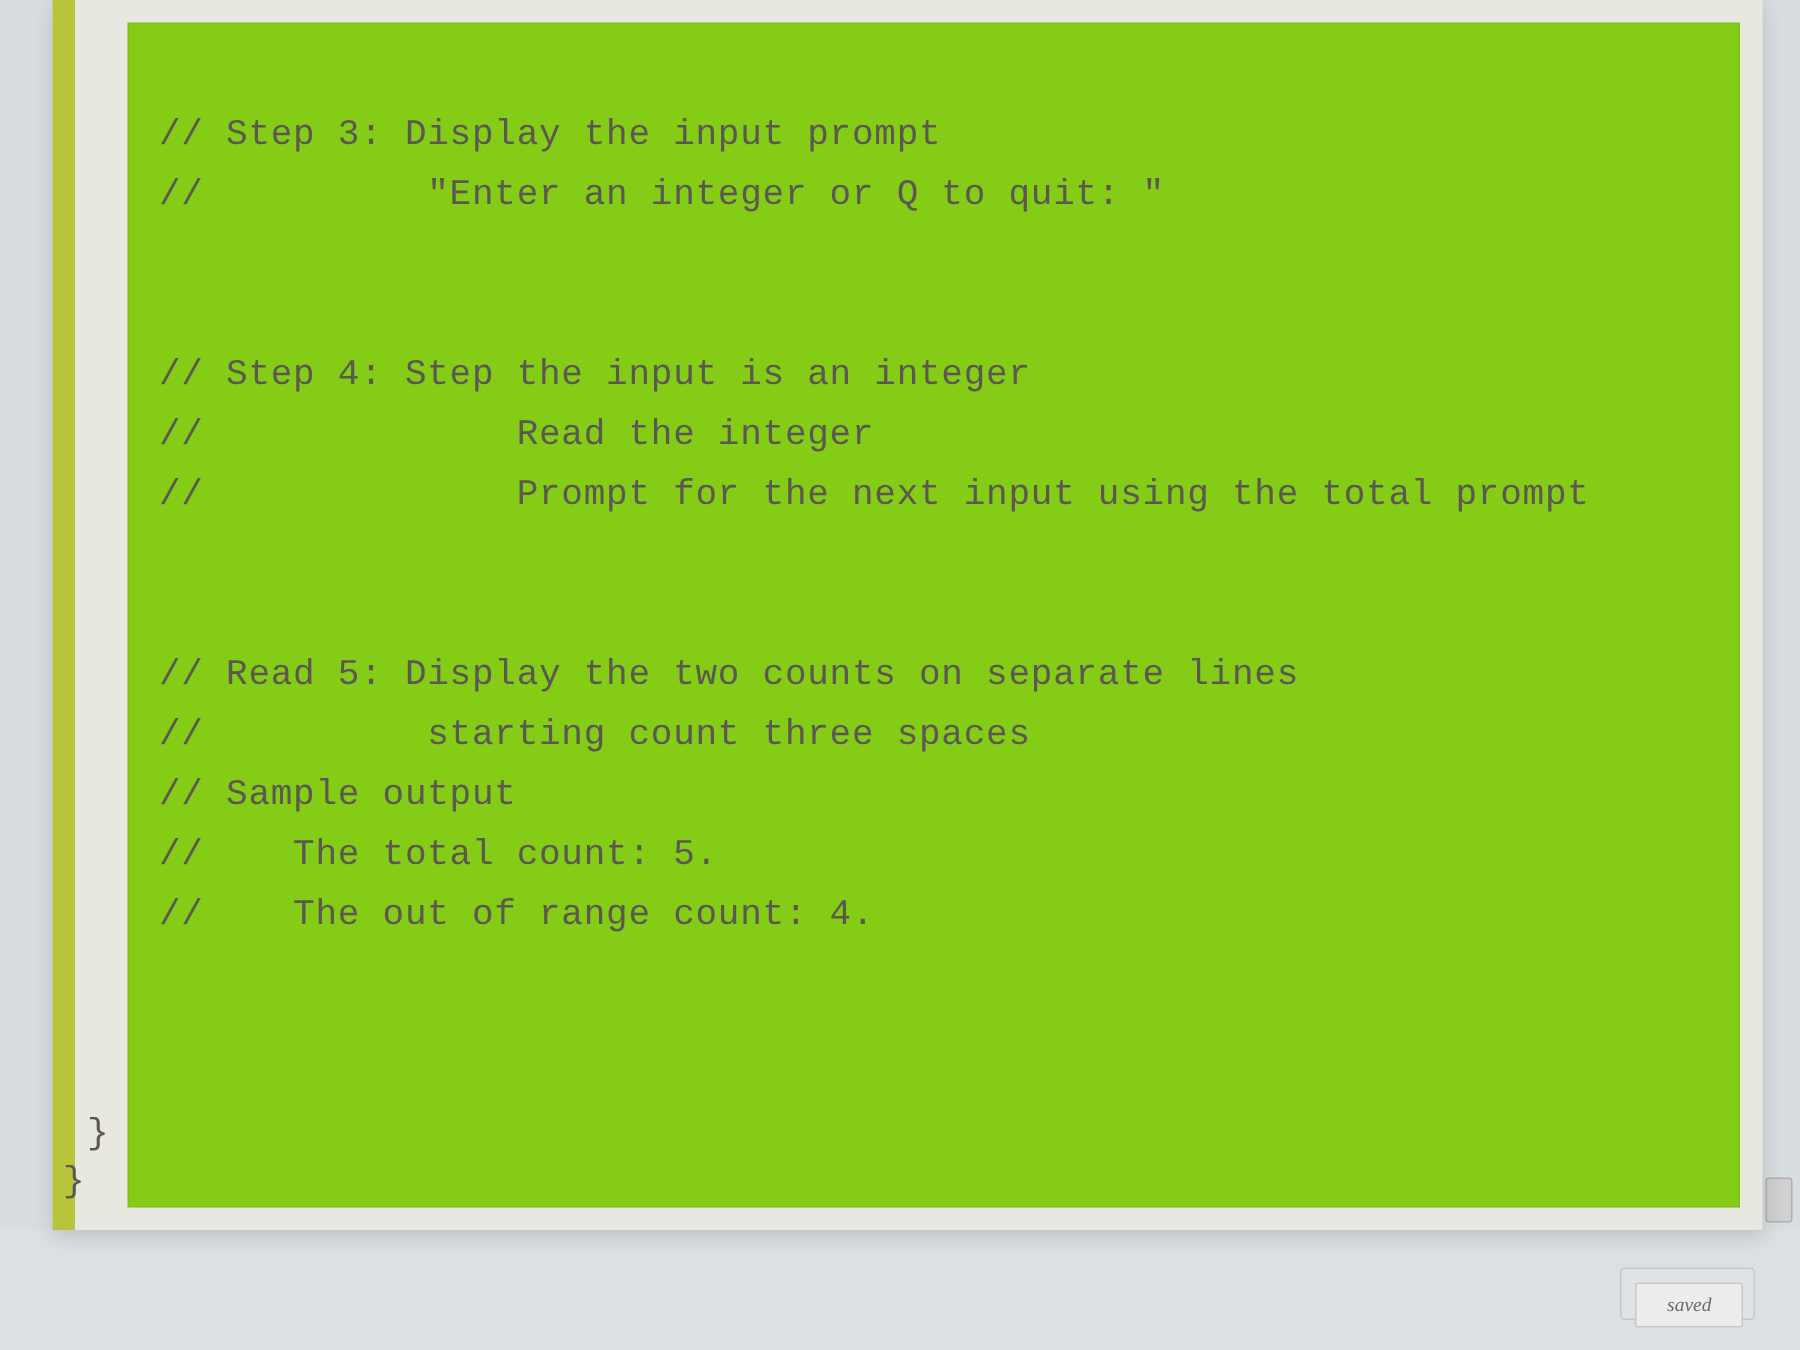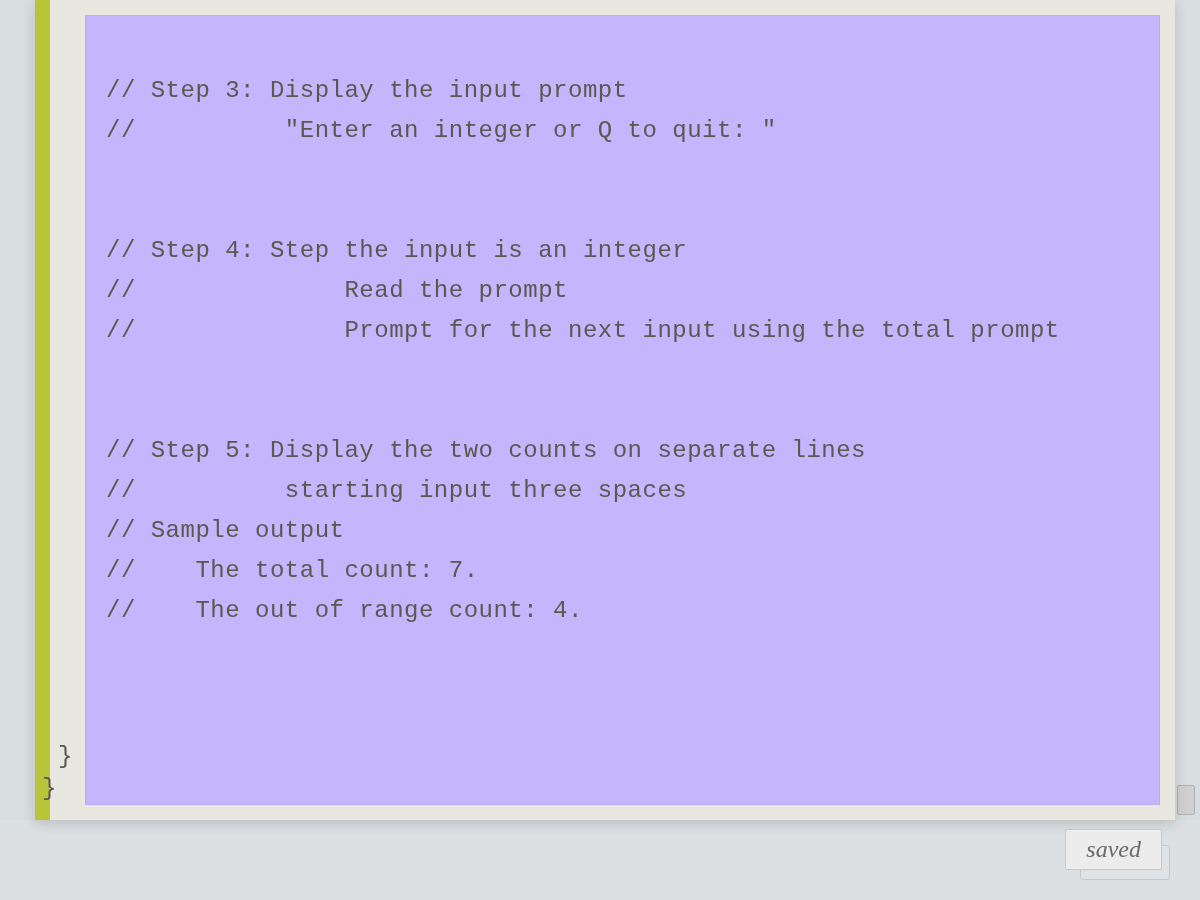--- a/index.html
+++ b/index.html
@@ -24,21 +24,21 @@
       background: #e8e8e0;
       border-left: 15px solid #b8c43a;
       box-shadow: 0 4px 12px rgba(0,0,0,0.15);
     }
     .editor-area {
       position: absolute;
       top: 15px;
       left: 35px;
       right: 15px;
       bottom: 15px;
-      background: #c4b5fd;
+      background: #84cc16;
       padding: 55px 20px 20px 20px;
       border: 1px solid rgba(0,0,0,0.05);
     }
     .code-line {
       font-size: 24px;
       line-height: 40px;
       color: #5a5850;
       white-space: pre;
       font-weight: 500;
       letter-spacing: 0.5px;
@@ -53,28 +53,28 @@
     }
     .brace1 {
       bottom: 50px;
     }
     .brace2 {
       bottom: 18px;
       left: -8px;
     }
     .saved-badge {
       position: absolute;
-      bottom: 30px;
+      bottom: 15px;
       right: 38px;
       background: #ececec;
       border: 1px solid #c8c8c8;
       padding: 6px 20px;
       font-style: italic;
       font-family: Georgia, serif;
-      font-size: 24px;
+      font-size: 13px;
       color: #6a6a6a;
       border-radius: 2px;
     }
     .bottom-space {
       position: absolute;
       bottom: 0;
       left: 0;
       right: 0;
       height: 80px;
       background: #dce0e3;
@@ -107,27 +107,27 @@
 <div class="small-box"></div>
 <div class="scroll-hint"></div>
 
 <div class="outer-frame">
   <div class="editor-area">
     <div class="code-line">// Step 3: Display the input prompt</div>
     <div class="code-line">//          "Enter an integer or Q to quit: "</div>
     <div class="code-line"> </div>
     <div class="code-line"> </div>
     <div class="code-line">// Step 4: Step the input is an integer</div>
-    <div class="code-line">//              Read the prompt</div>
+    <div class="code-line">//              Read the integer</div>
     <div class="code-line">//              Prompt for the next input using the total prompt</div>
     <div class="code-line"> </div>
     <div class="code-line"> </div>
-    <div class="code-line">// Step 5: Display the two counts on separate lines</div>
-    <div class="code-line">//          starting input three spaces</div>
+    <div class="code-line">// Read 5: Display the two counts on separate lines</div>
+    <div class="code-line">//          starting count three spaces</div>
     <div class="code-line">// Sample output</div>
-    <div class="code-line">//    The total count: 7.</div>
+    <div class="code-line">//    The total count: 5.</div>
     <div class="code-line">//    The out of range count: 4.</div>
   </div>
   <div class="brace-outer brace1">  }</div>
   <div class="brace-outer brace2">}</div>
 </div>
 
 <div class="saved-badge">saved</div>
 
 </body></html>

